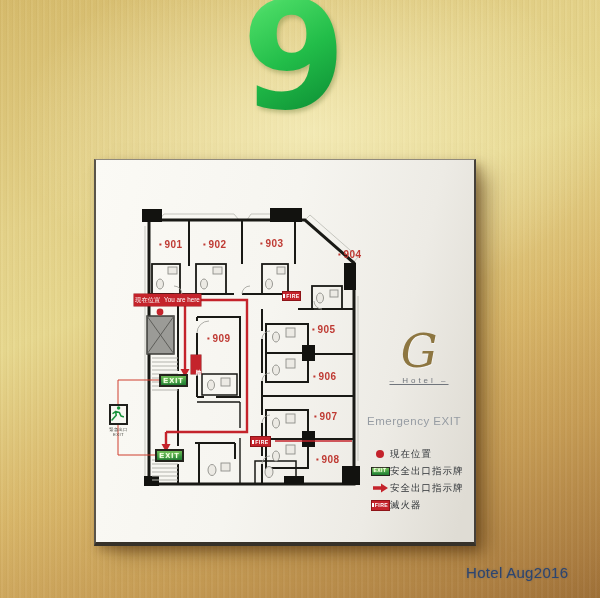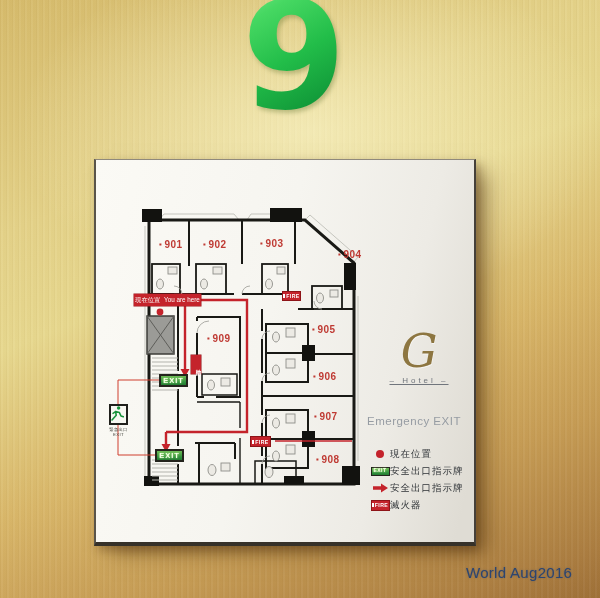--- a/index.html
+++ b/index.html
@@ -278,15 +278,15 @@
           <span class="fire-badge" style="width:17px;height:9px;">
               <span>FIRE</span>
             </span>
         </span>
         <span class="legend-label">滅火器</span>
       </div>
     </div>
 
   </div>
 
-  <div class="watermark">World Aug2016</div>
+  <div class="watermark">Hotel Aug2016</div>
 
 </div>
 
 </body></html>

